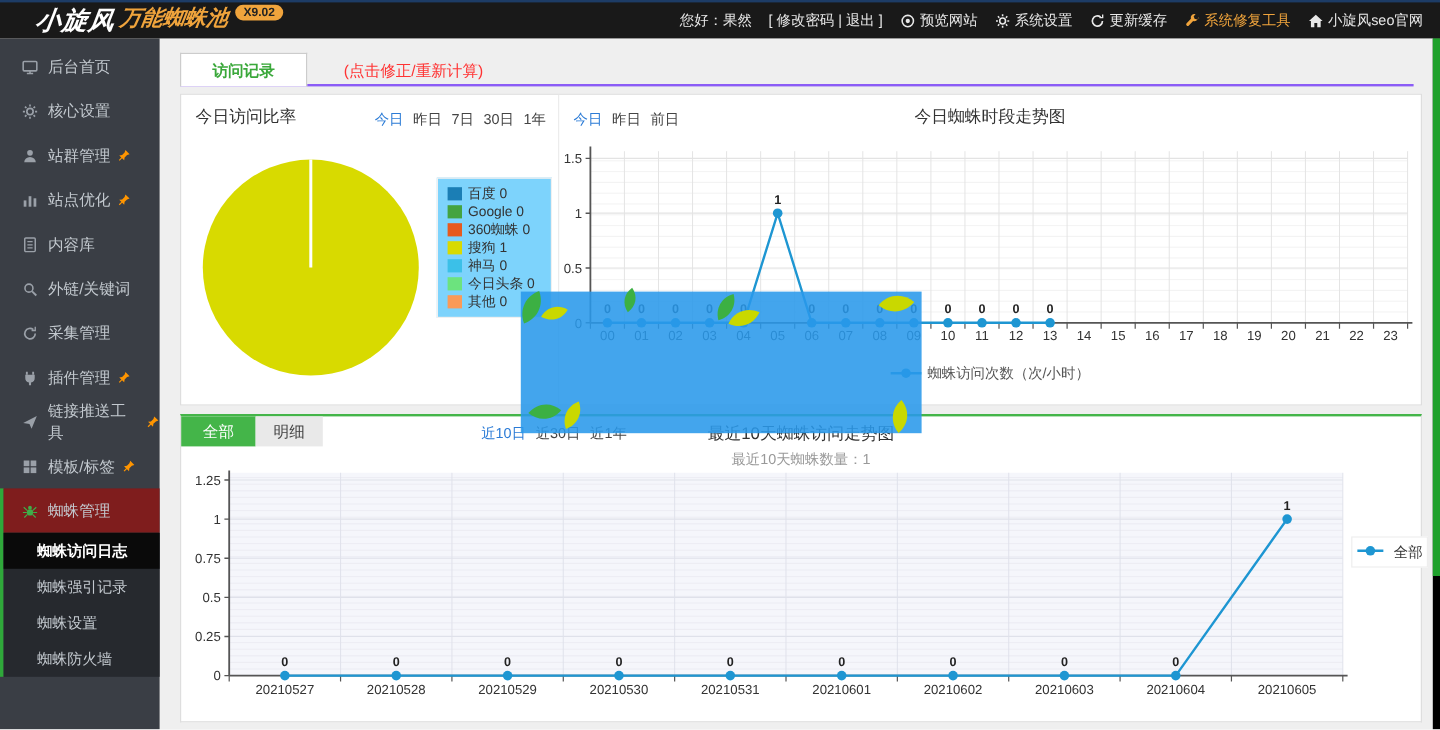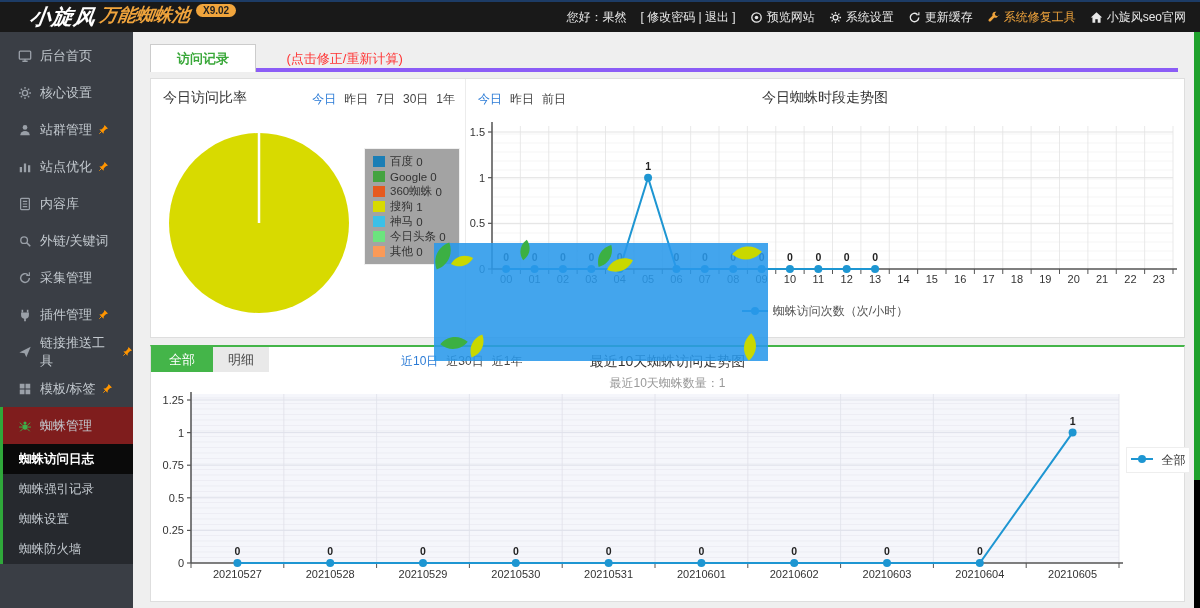--- a/index.html
+++ b/index.html
@@ -29,42 +29,42 @@
   .side-item .sicon { width:14px; height:14px; margin-right:8px; color:#9aa0a8; flex:0 0 auto; }
   .side-item .sicon svg { width:14px; height:14px; display:block; }
   .side-top { padding-top:5px; }
   .pin { width:11px; height:11px; margin-left:6px; flex:0 0 auto; }
   .pin svg { width:11px; height:11px; display:block; }
   .spider-block { border-left:3px solid #2fa83a; }
   .spider-block .side-item { border-left:none; padding-left:15px; }
   .side-item.spider { background:#7f1d1d; }
   .side-item.spider .sicon { color:#3fae49; }
   .submenu { background:#26292e; }
-  .submenu-item { height:30px; display:flex; align-items:center; padding-left:16px; color:#c3c9cf;
+  .submenu-item { height:30px; display:flex; align-items:center; padding-left:28px; color:#c3c9cf;
                   font-size:12.5px; cursor:pointer; }
   .submenu-item.active { background:#0a0a0a; color:#fff; font-weight:bold; }
   .side-item.cache { height:38px; border-top:1px solid #2d3036; border-left:none; }
 
   
   .content { position:absolute; left:133px; top:32px; width:1067px; height:576px; background:#efefef; }
 
-  .tabbar { position:absolute; left:17px; top:12px; right:22px; height:28px; border-bottom:4px solid #8b5cf6; }
+  .tabbar { position:absolute; left:17px; top:12px; right:22px; height:28px; border-bottom:2px solid #8b5cf6; }
   .main-tab { display:inline-block; background:#fff; border:1px solid #ccc; border-bottom:none;
               color:#3aa83a; font-size:13px; font-weight:bold; padding:5px 26px; height:28px; cursor:pointer; }
   .tab-hint { display:inline-block; color:#f33; font-size:13px; margin-left:26px; vertical-align:top; padding-top:6px; cursor:pointer; }
 
   .card { position:absolute; background:#fff; border:1px solid #dedede; }
   .top-card { left:17px; top:46px; width:1035px; height:260px; display:flex; }
   .pie-pane { width:315px; height:100%; border-right:1px solid #ececec; position:relative; }
   .pane-title { position:absolute; left:12px; top:10px; font-size:14px; color:#333; }
   .range-links { position:absolute; right:10px; top:12px; font-size:12px; color:#444; display:flex; gap:8px; }
   .range-links span { cursor:pointer; }
   .link-active { color:#2b7bd6; }
   .pie-svg { position:absolute; left:8px; top:48px; }
-  .pie-legend { position:absolute; left:213px; top:69px; width:96px; background:#a3a3a3; border:1px solid #f0f0f0;
+  .pie-legend { position:absolute; left:213px; top:69px; width:96px; background:#7dd3fc; border:1px solid #f0f0f0;
                 padding:5px 0 5px 8px; z-index:5; }
   .legend-row { display:flex; align-items:center; height:15px; font-size:11.5px; color:#333; white-space:nowrap; }
   .legend-swatch { width:12px; height:11px; margin-right:5px; flex:0 0 auto; }
 
   .hour-pane { flex:1; position:relative; }
   .hour-links { position:absolute; left:12px; top:12px; font-size:12px; color:#444; display:flex; gap:8px; }
   .hour-links span { cursor:pointer; }
   .chart-title { position:absolute; left:0; right:0; top:10px; text-align:center; font-size:14px; color:#333; }
   .chart-subtitle { position:absolute; left:0; right:0; top:30px; text-align:center; font-size:12px; color:#999; }
   .hour-svg { position:absolute; left:0; top:42px; }

